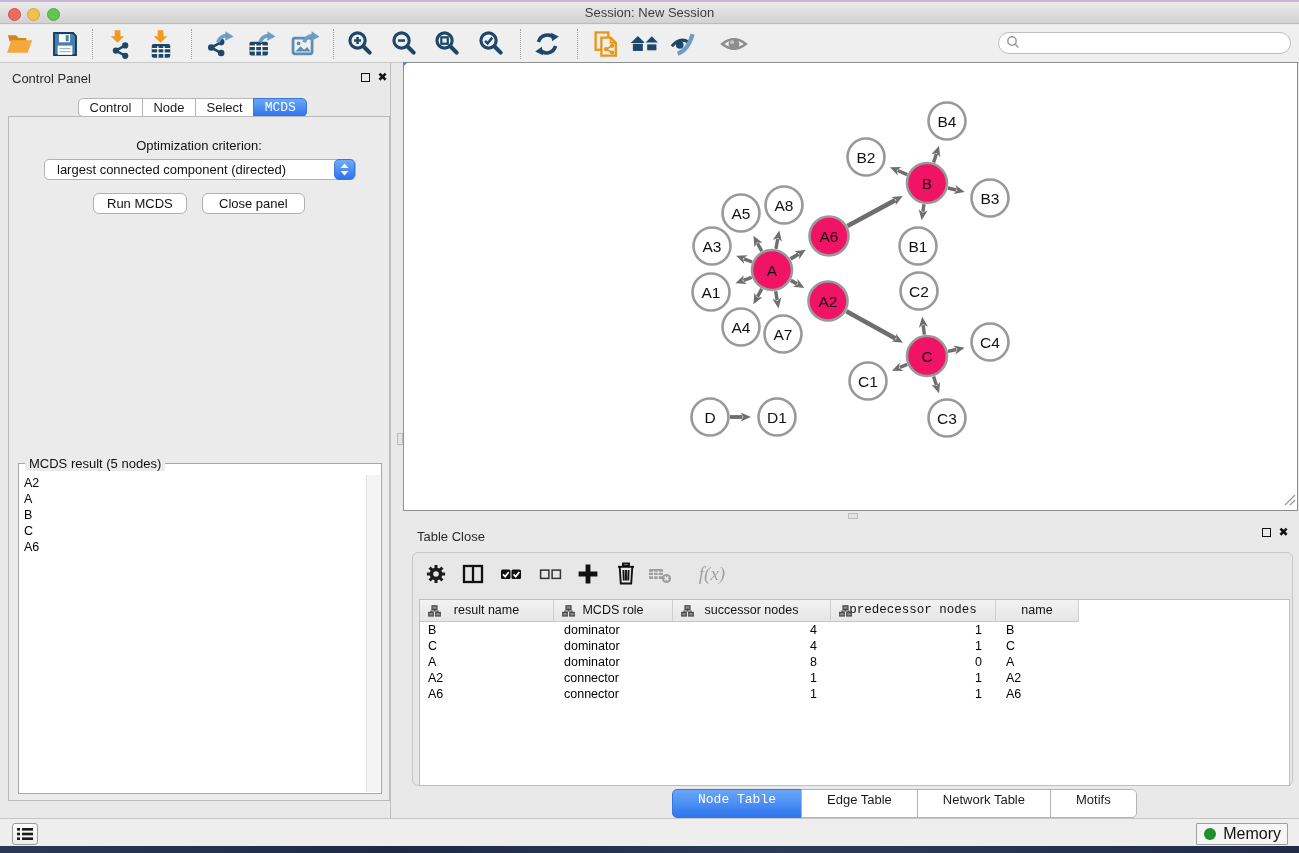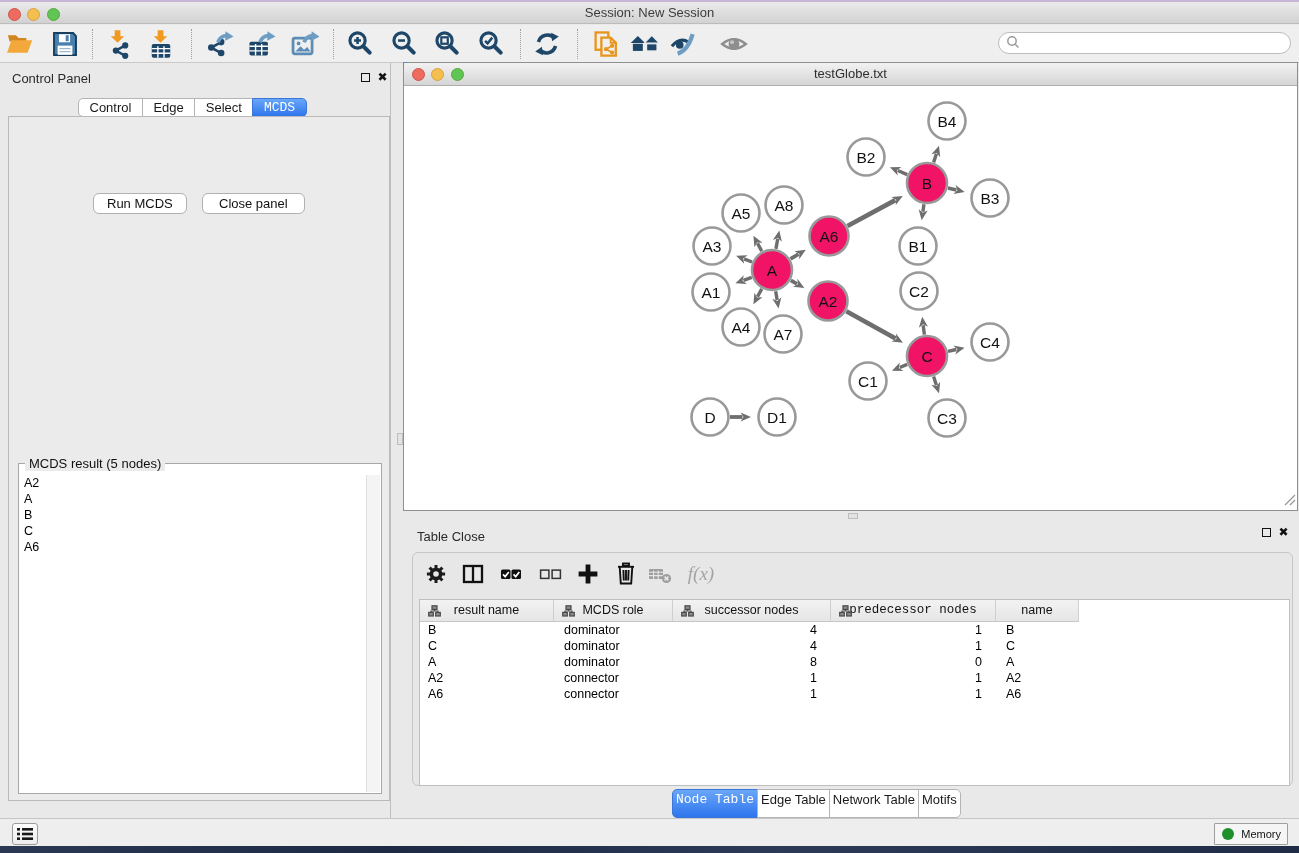--- a/index.html
+++ b/index.html
@@ -78,28 +78,28 @@
   .tp-btn { position:absolute; top:7px; width:30px; height:28px; display:flex; align-items:center; justify-content:center; background:none; border:none; }
   #tp-table { position:absolute; left:6px; top:46px; width:871px; height:187px; background:#ffffff; border:1px solid #bfbfbf; overflow:hidden; }
   #tp-header { position:absolute; left:0; top:0; height:22px; display:flex; }
   .th-cell { position:relative; height:22px; background:linear-gradient(#f2f2f2,#e6e6e6); border-right:1px solid #cfcfcf; border-bottom:1px solid #c6c6c6; }
   .th-label { width:100%; text-align:center; line-height:21px; font-size:12.5px; color:#111; }
   .th-icon { position:absolute; left:8px; top:5px; }
   .tr-row { position:absolute; left:0; height:16px; width:100%; }
   .td-cell { position:absolute; top:0; height:16px; line-height:16px; font-size:12.5px; color:#000; }
 
   #tp-tabs { left:672px; top:789px; }
-  #tp-tabs .mac-tab { height:29px; line-height:20px; padding:0 3px; }
+  #tp-tabs .mac-tab { height:29px; line-height:20px; padding:0 25px; }
 
   
   #status-bar { left:0; top:818px; width:1299px; height:28px; background:#eeeeee; border-top:1px solid #c6c6c6; }
   #status-list-btn { position:absolute; left:12px; top:4px; width:26px; height:22px; background:linear-gradient(#fdfdfd,#ededed); border:1px solid #9c9c9c; border-radius:3px; display:flex; align-items:center; justify-content:center; }
   #memory-btn { position:absolute; right:11px; top:4px; height:22px; background:#f5f5f5; border:1px solid #9e9e9e; border-radius:1px; display:flex; align-items:center; padding:0 6px 0 7px; }
   #memory-dot { width:12px; height:12px; border-radius:50%; margin-right:7px; }
-  #memory-label { font-size:11px; color:#111; }
+  #memory-label { font-size:16px; color:#111; }
   #desktop-strip-bottom { left:0; top:846px; width:1299px; height:7px; background:linear-gradient(90deg,#2a3854,#1e2a44 30%,#2c3a58 60%,#202c46); }
 </style>
 </head>
 <body>
 
 <div class="abs" id="desktop-strip-top"></div>
 
 <div class="abs" id="app-titlebar">
   <div class="traffic" id="tl-close"></div>
   <div class="traffic" id="tl-min"></div>
@@ -278,49 +278,53 @@
     <div class="panel-title">Control Panel</div>
     <div class="wicon" style="left:360px">
         <div class="wicon-square"></div>
       </div>
     <div class="wicon" style="left:377px">
         <div class="wicon-x">✖</div>
       </div>
   </div>
   <div class="mac-tabs" id="cp-tabs">
       <div class="mac-tab">Control</div>
-      <div class="mac-tab">Edge</div>
+      <div class="mac-tab">Node</div>
       <div class="mac-tab">Select</div>
       <div class="mac-tab selected">MCDS</div>
     </div>
   <div id="cp-pane">
+    <div id="opt-label">Optimization criterion:</div>
+    <div id="combo">
+      <span id="combo-value">largest connected component (directed)</span>
+      <span id="combo-stepper">
+          <svg width="9" height="13" viewBox="0 0 9 13">
+            <polygon points="4.5,0.5 8.3,5 0.7,5" fill="#fff"></polygon>
+            <polygon points="4.5,12.5 8.3,8 0.7,8" fill="#fff"></polygon>
+          </svg>
+        </span>
+    </div>
     <button class="cp-btn" id="btn-run">Run MCDS</button>
     <button class="cp-btn" id="btn-close">Close panel</button>
     <div id="result-group">
       <div id="result-group-label">MCDS result (5 nodes)</div>
       <div id="result-list">
           <div class="result-item">A2</div>
           <div class="result-item">A</div>
           <div class="result-item">B</div>
           <div class="result-item">C</div>
           <div class="result-item">A6</div>
         </div>
       <div id="result-scrollbar"></div>
     </div>
   </div>
 </div>
 
 <div class="abs" id="network-frame">
   <div id="frame-corner"></div>
-  <div id="net-titlebar">
-    <div class="traffic" id="nt-close"></div>
-    <div class="traffic" id="nt-min"></div>
-    <div class="traffic" id="nt-zoom"></div>
-    <div id="net-title">testGlobe.txt</div>
-  </div>
   <div id="net-canvas">
     <svg id="graph-svg" width="893" height="424">
         <line x1="347.77515067247606" y1="191.29420795418898" x2="339.453827990678" y2="194.2953407246735" stroke="#6e6e6e" stroke-width="3.4"></line>
         <polygon points="331.457957326308,197.17909735772497 339.77458808676073,189.28963268676708 338.5131373242815,194.63460621091485 342.8958305601811,197.94398681761456" fill="#6e6e6e"></polygon>
         <line x1="348.0377511459669" y1="176.01510045838677" x2="340.03244583554147" y2="172.81297833421658" stroke="#6e6e6e" stroke-width="3.4"></line>
         <polygon points="332.1403939630167,169.6561575852067 343.5977963285408,169.28476690885262 339.10396914465616,172.4415876578625 340.1810021060831,177.82675246499699" fill="#6e6e6e"></polygon>
         <line x1="357.7279031414353" y1="202.8874039012318" x2="353.48313216839443" y2="210.69230536779082" stroke="#6e6e6e" stroke-width="3.4"></line>
         <polygon points="349.42207061965956,218.15941853804526 350.3976501112532,206.73758660723917 353.00536022148447,211.57078927017372 358.47970201317565,211.133088518811" fill="#6e6e6e"></polygon>
         <line x1="357.7279031414353" y1="165.1125960987682" x2="353.48313216839443" y2="157.30769463220918" stroke="#6e6e6e" stroke-width="3.4"></line>
         <polygon points="349.42207061965956,149.84058146195474 358.47970201317565,156.866911481189 353.00536022148447,156.42921072982628 350.3976501112532,161.26241339276083" fill="#6e6e6e"></polygon>
@@ -474,21 +478,21 @@
         <button class="tp-btn" style="left: 232px;">
           <svg width="26" height="26" viewBox="0 0 26 26">
             <g transform="translate(2,8)">
               <rect x="0" y="0" width="14" height="10" rx="1" fill="#9e9e9e"></rect>
      <path d="M0 3.3 H14 M0 6.6 H14 M4.6 1.5 V10 M9.2 1.5 V10" stroke="#e7e7e7" stroke-width="1.1"></path>
             </g>
      <circle cx="19.5" cy="17.5" r="4.6" fill="#9e9e9e"></circle>
      <path d="M17.6 15.6 l3.8 3.8 M21.4 15.6 l-3.8 3.8" stroke="#e7e7e7" stroke-width="1.5"></path>
           </svg>
         </button>
-        <button class="tp-btn" style="left: 273px; justify-content: center;">
+        <button class="tp-btn" style="left: 284px; justify-content: center;">
           <span style="font-family:'Liberation Serif',serif;font-style:italic;font-size:19px;color:#a3a3a3;">f(x)</span>
         </button>
       </div>
     <div id="tp-table">
       <div id="tp-header">
           <div class="th-cell" style="width: 134px;">
             <span class="th-icon"><svg width="13" height="12" viewBox="0 0 13 12">
                 <g stroke="#4a4a4a" stroke-width="1.2" fill="#8a8a8a">
      <rect x="4" y="0.8" width="5" height="3.6"></rect>
                   <rect x="0.7" y="7.4" width="4.6" height="3.6"></rect>

